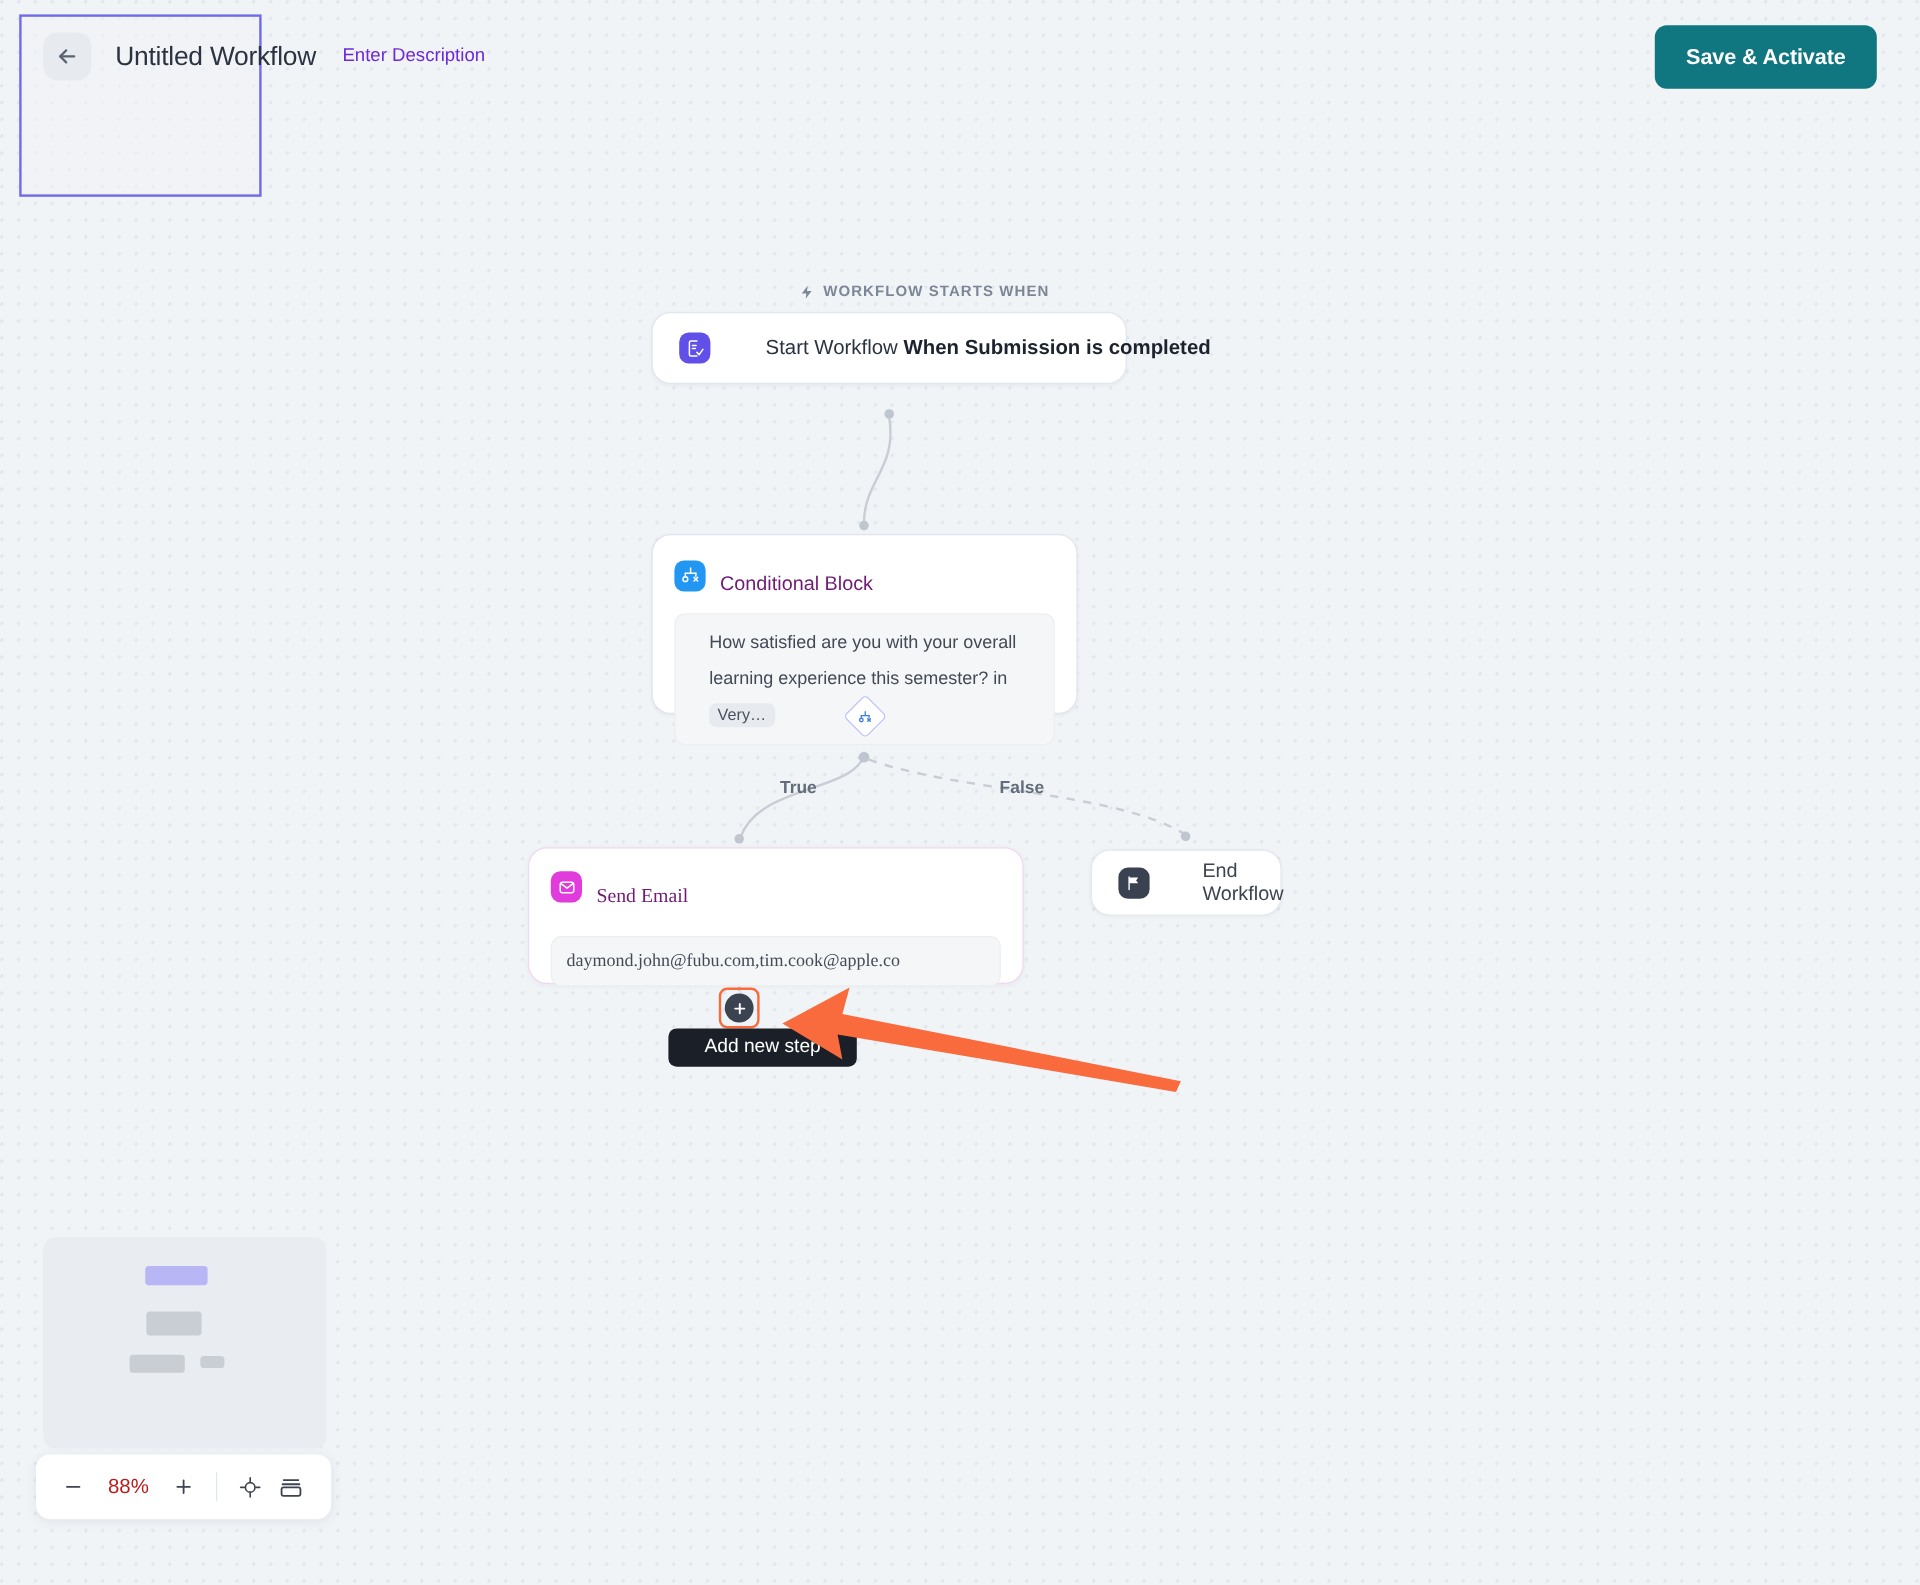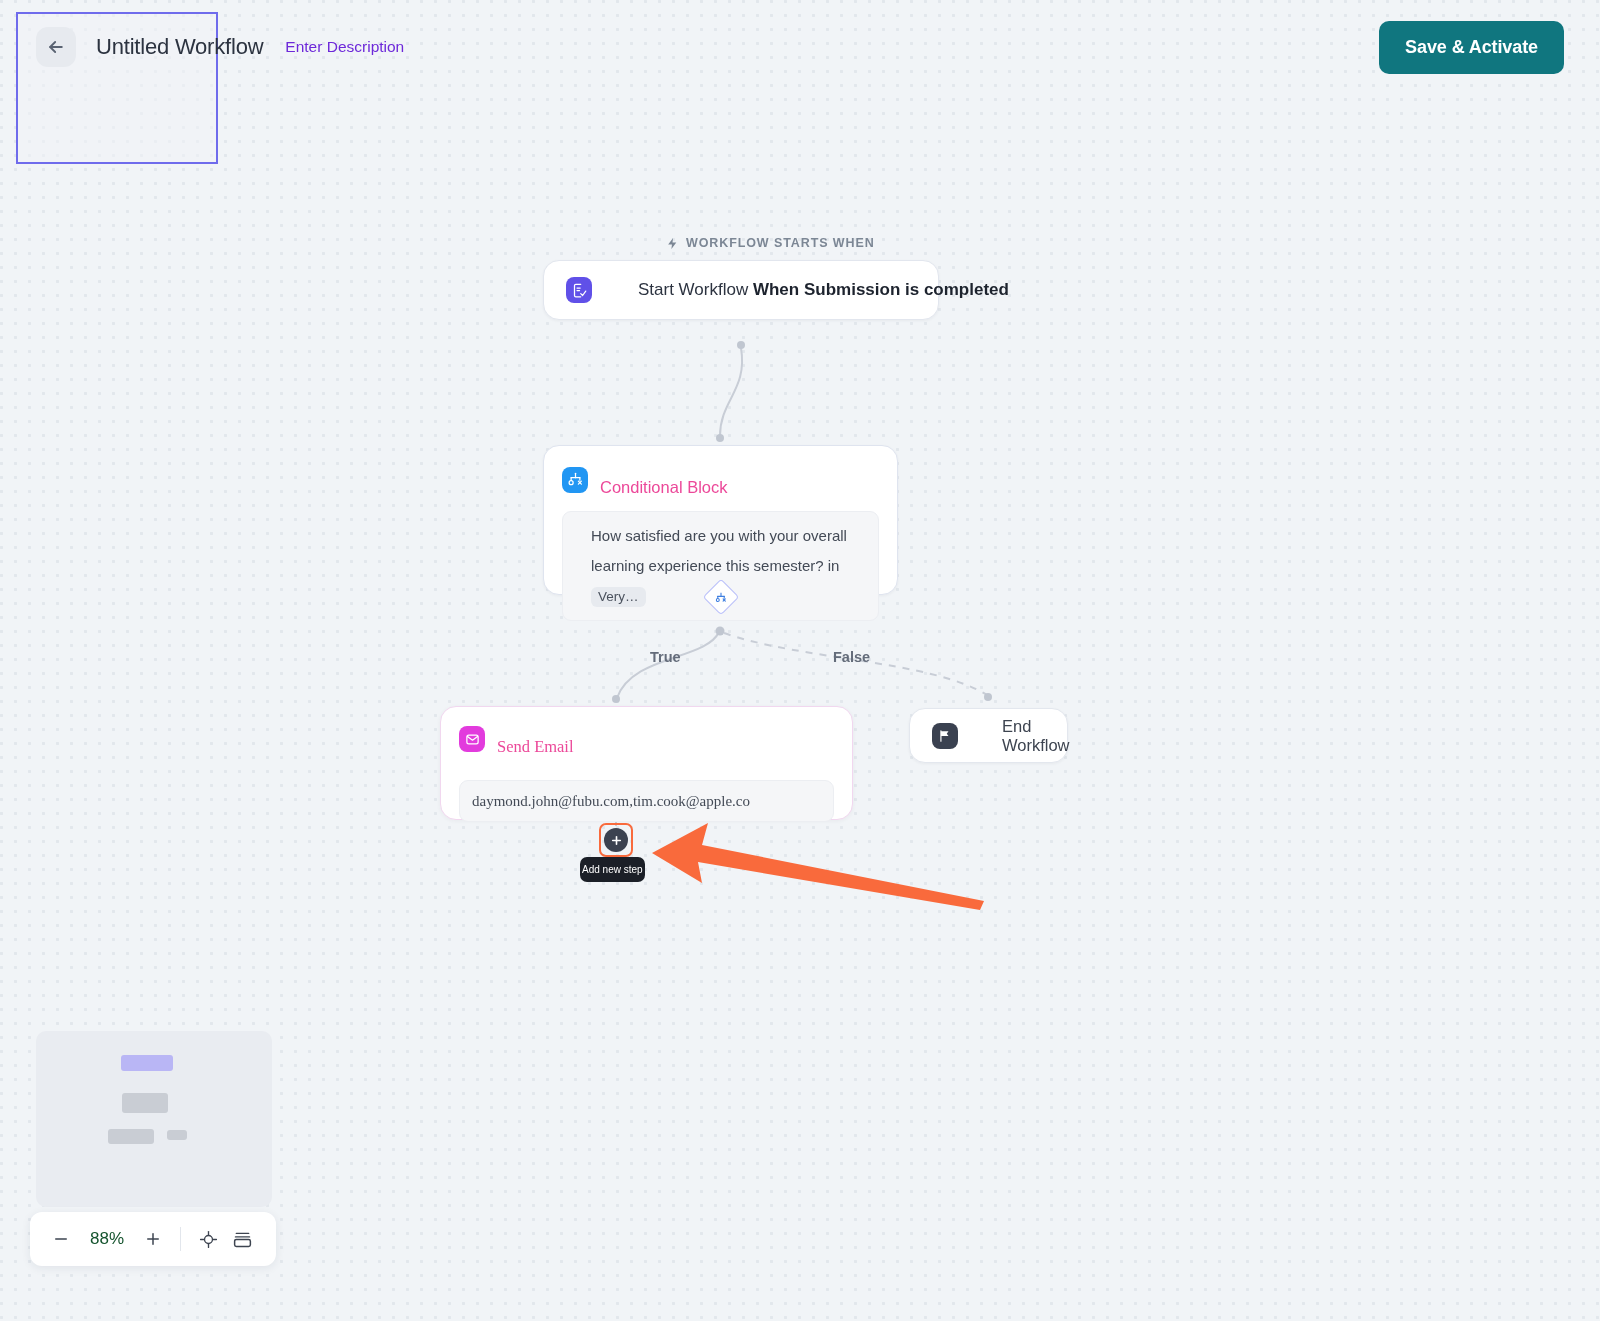--- a/index.html
+++ b/index.html
@@ -120,21 +120,21 @@
     width: 355px; height: 150px;
     border: 1px solid #dfe4ef;
     box-shadow: 0 1px 3px rgba(30,40,60,.05);
     padding: 16px 18px;
     cursor: pointer;
   }
   .node-head { display: flex; align-items: center; }
   .node-head .title {
     margin-left: 12px;
     font-size: 16.5px;
-    color: #ec4899;
+    color: #701a75;
     white-space: nowrap;
     margin-top: 16px;
   }
   .field-box {
     margin-top: 14px;
     background: #f5f6f8;
     border: 1px solid #eceef2;
     border-radius: 9px;
     padding: 9px 28px;
     font-size: 15px;
@@ -242,25 +242,25 @@
     position: absolute;
     left: 5px; top: 5px;
     width: 24px; height: 24px;
     border-radius: 50%;
     background: #3b4250;
     display: flex; align-items: center; justify-content: center;
     cursor: pointer;
   }
   #tooltip {
     position: absolute;
-    left: 580px; top: 857px;
+    left: 557px; top: 857px;
     background: #1b1f27;
     color: #ffffff;
-    font-size: 10px;
-    padding: 7px 2px;
+    font-size: 16px;
+    padding: 7px 30px;
     border-radius: 7px;
     white-space: nowrap;
     z-index: 31;
   }
 
   
   #annot-arrow {
     position: absolute;
     left: 650px; top: 815px;
     z-index: 60;
@@ -309,21 +309,21 @@
     width: 34px; height: 34px;
     display: flex; align-items: center; justify-content: center;
     cursor: pointer;
     color: #3d4450;
     flex: none;
   }
   #zoom-level {
     width: 58px;
     text-align: center;
     font-size: 17px;
-    color: #14532d;
+    color: #b91c1c;
     cursor: default;
   }
   .zb-div {
     width: 1px; height: 24px;
     background: #e2e6ec;
     margin: 0 10px;
     flex: none;
   }
 </style>
 </head>

